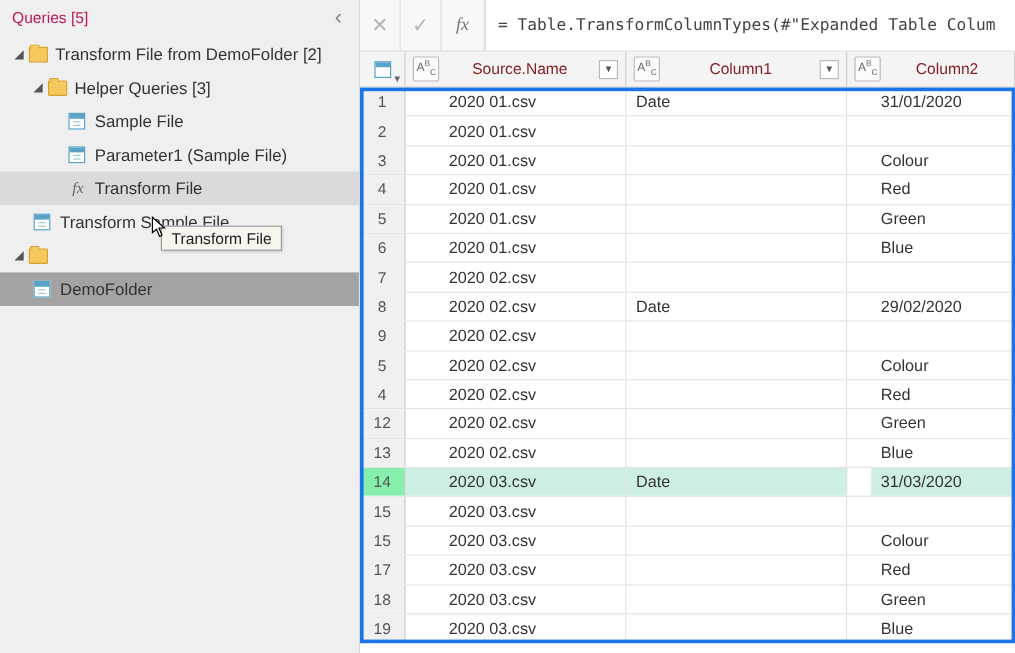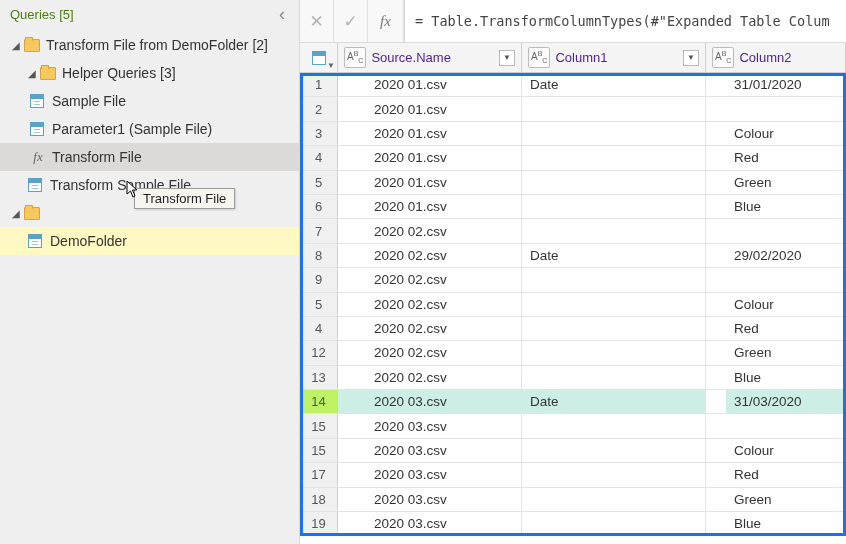--- a/index.html
+++ b/index.html
@@ -2,29 +2,29 @@
 <html><head>
 <meta charset="utf-8">
 <style>
   * { box-sizing: border-box; margin: 0; padding: 0; font-family: "Segoe UI", Arial, sans-serif; }
   html, body { width: 846px; height: 544px; overflow: hidden; background: #f0f0f0; }
   .root { display: flex; width: 100%; height: 100%; }
 
   
   .queries-panel { width: 304px; height: 100%; background: #efefef; border-right: 1px solid #d9d9d9; position: relative; }
   .queries-header { display: flex; align-items: center; justify-content: space-between; padding: 4px 8px 4px 10px; color: #2b7a78; font-size: 13px; }
-  .queries-header-text { color: #4d7c0f; }
+  .queries-header-text { color: #be185d; }
   .collapse-btn { color: #888; font-size: 18px; cursor: pointer; padding: 0 6px; }
   .tree { font-size: 14px; color: #333; padding-top: 2px; }
   .tree-row { display: flex; align-items: center; height: 28px; padding-left: 12px; cursor: pointer; }
   .tree-row.level1 { padding-left: 28px; }
-  .tree-row.level2 { padding-left: 30px; }
+  .tree-row.level2 { padding-left: 57px; }
   .tree-row.level1b { padding-left: 28px; }
   .tree-row.selected { background: #dbdad8; }
-  .tree-row.highlighted { background: #fef9c3; }
+  .tree-row.highlighted { background: #a3a3a3; }
   .tree-arrow { width: 12px; font-size: 10px; color: #555; display: inline-block; }
   .folder-icon { width: 16px; height: 13px; background: #f5c95d; border: 1px solid #d6a634; margin-right: 6px; border-radius: 1px; position: relative; }
   .folder-icon::before { content: ""; position: absolute; top: -3px; left: 0; width: 6px; height: 3px; background: #f5c95d; border: 1px solid #d6a634; border-bottom: none; border-radius: 1px 1px 0 0; }
   .table-icon { width: 14px; height: 14px; margin-right: 8px; display: inline-block; position: relative; border: 1px solid #5aa3c7; background: #fff; }
   .table-icon::before { content: ""; position: absolute; top: 0; left: 0; right: 0; height: 4px; background: #5aa3c7; }
   .table-icon::after { content: ""; position: absolute; top: 6px; bottom: 2px; left: 3px; right: 3px; border-top: 1px solid #9cc; border-bottom: 1px solid #9cc; }
   .fx-icon { width: 16px; font-style: italic; font-family: "Times New Roman", serif; color: #666; font-size: 13px; margin-right: 6px; text-align: center; }
   .tree-label { flex: 1; white-space: nowrap; color: #333; }
 
   .tooltip-box { position: absolute; left: 134px; top: 188px; background: #f7f5ee; border: 1px solid #9b9b9b; padding: 2px 8px; font-size: 13px; color: #222; box-shadow: 1px 1px 2px rgba(0,0,0,0.15); }
@@ -43,33 +43,33 @@
   .hdr-sel { width: 38px; border-right: 1px solid #cfcfcf; display: flex; align-items: center; justify-content: center; position: relative; }
   .hdr-sel-icon { width: 14px; height: 14px; border: 1px solid #5aa3c7; background: #fff; position: relative; }
   .hdr-sel-icon::before { content: ""; position: absolute; top: 0; left: 0; right: 0; height: 4px; background: #5aa3c7; }
   .hdr-sel-dd { position: absolute; right: 2px; bottom: 2px; font-size: 8px; color: #666; }
   .hdr-col { display: flex; align-items: center; border-right: 1px solid #cfcfcf; padding: 0 6px 0 6px; position: relative; }
   .hdr-col.c1 { width: 184px; }
   .hdr-col.c2 { width: 184px; }
   .hdr-col.c3 { flex: 1; min-width: 120px; }
   .type-badge { font-size: 10px; font-family: Arial; color: #666; border: 1px solid #bbb; border-radius: 2px; padding: 0 2px; background: #fbfbfb; margin-right: 5px; line-height: 12px; }
   .type-badge sup, .type-badge sub { font-size: 7px; }
-  .hdr-name { flex: 1; color: #4c1d95; }
+  .hdr-name { flex: 1; color: #7f1d1d; text-align: center; }
   .hdr-dd { width: 16px; height: 16px; border: 1px solid #bbb; background: #fff; display: flex; align-items: center; justify-content: center; font-size: 8px; color: #555; margin-left: 4px; }
 
   .rows { position: relative; }
   .sel-overlay { position: absolute; left: 0px; top: 0px; right: 0px; bottom: 0px; border: 3px solid #1a73e8; pointer-events: none; z-index: 5; }
   .row { display: flex; height: 24.4px; font-size: 13.5px; border-bottom: 1px solid #e4e4e4; }
   .row .rh { width: 38px; background: #f0f0f0; border-right: 1px solid #cfcfcf; display: flex; align-items: center; justify-content: center; color: #555; font-size: 13px; }
   .row .cell { border-right: 1px solid #e4e4e4; padding: 0 8px; display: flex; align-items: center; color: #333; }
   .row .cell.c1 { width: 184px; padding-left: 36px; }
   .row .cell.c2 { width: 184px; }
   .row .cell.c3 { flex: 1; min-width: 120px; margin-left: 20px; }
   .row.hl .cell { background: #cdeee4; }
-  .row.hl .rh  { background: #bef264; }
+  .row.hl .rh  { background: #86efac; }
 </style>
 </head>
 <body>
 
 <div class="root">
 
   <div class="queries-panel">
     <div class="queries-header">
       <span class="queries-header-text">Queries [5]</span>
       <span class="collapse-btn">‹</span>

